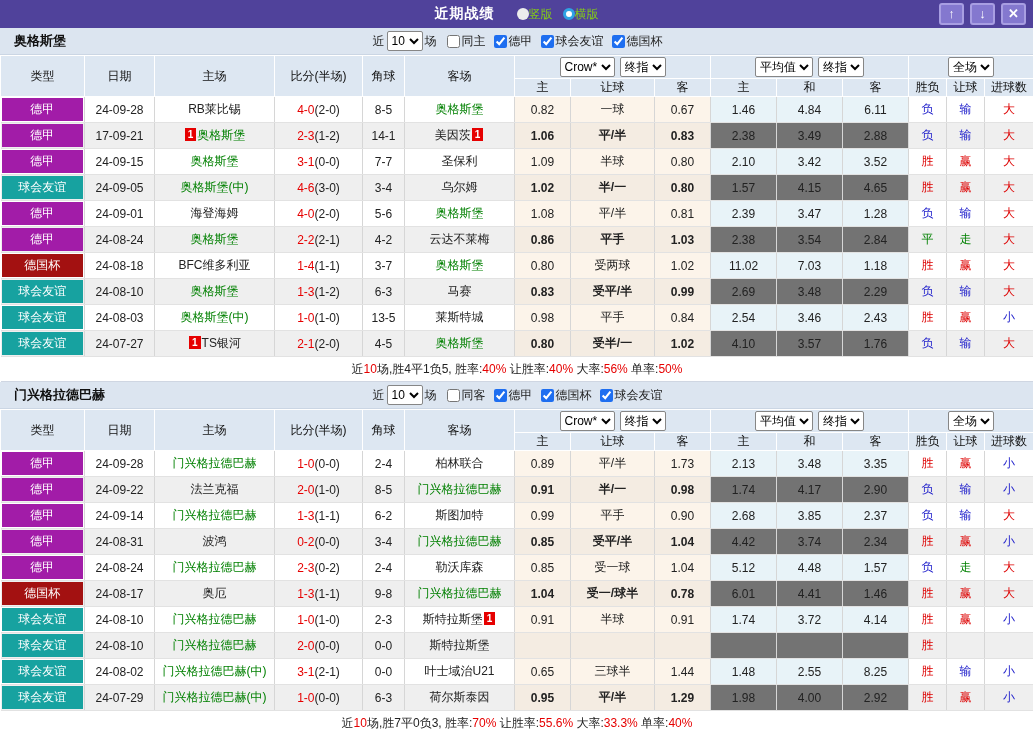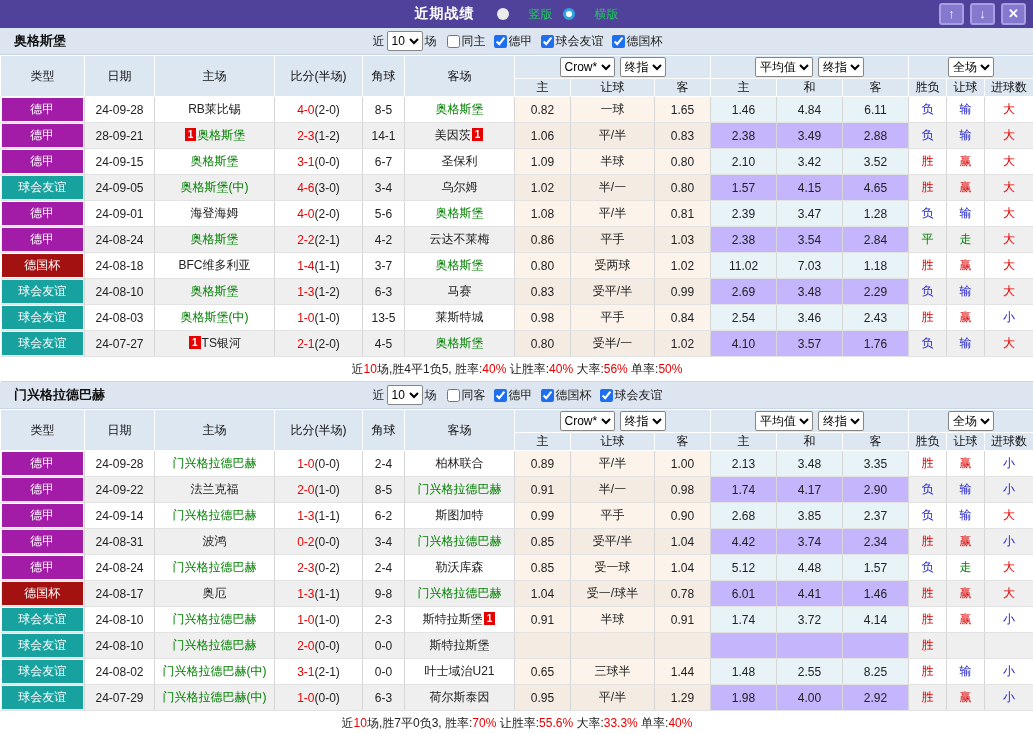--- a/index.html
+++ b/index.html
@@ -7,21 +7,21 @@
   body {
     width:1033px; background:#fff; color:#222;
     font-family:"Liberation Sans", sans-serif; font-size:12px;
   }
   
   .titlebar {
     height:28px; background:#50429b; position:relative;
     display:flex; align-items:center; justify-content:center;
   }
   .title { color:#fff; font-weight:bold; font-size:14px; margin-right:12px; letter-spacing:1px; }
-  .radio-opt { display:inline-flex; align-items:center; gap:20px; color:#22c55e; margin-left:10px; cursor:pointer; }
+  .radio-opt { display:inline-flex; align-items:center; gap:0; color:#84cc16; margin-left:10px; cursor:pointer; }
   .radio-dot { width:12px; height:12px; border-radius:50%; }
   .radio-dot.sel { background:#ececec; }
   .radio-dot.unsel { background:#fff; border:3px solid #2fa3e4; }
   .winbtns { position:absolute; right:7px; top:3px; display:flex; gap:6px; }
   .winbtn {
     width:25px; height:22px; background:#8478cf; border:2px solid #a89ee2; border-radius:3px;
     color:#fff; font-weight:bold; font-size:13px; line-height:16px;
     display:flex; align-items:center; justify-content:center; cursor:pointer; padding:0;
   }
   
@@ -46,23 +46,23 @@
   }
   .hrow1 th { height:23px; }
   .hrow2 th { height:17px; }
   .grp { display:flex; align-items:center; justify-content:center; gap:5px; }
   tbody td {
     height:25px; padding:0 2px; text-align:center; white-space:nowrap; overflow:hidden;
     border-right:1px solid #d6d6d6; border-bottom:1px solid #e2e2e2; background:#fff;
   }
   tbody tr.even td { background:#efefef; }
   tbody td.c-odds { background:#fcf4ea; }
-  tbody tr.even td.c-odds { background:#f4ecE2; }
+  tbody tr.even td.c-odds { background:#f4ecE2;font-weight:bold; }
   tbody td.c-avg { background:#e8f3f8; }
-  tbody tr.even td.c-avg { background:#c4b5fd; }
+  tbody tr.even td.c-avg { background:#737373; }
   tbody td.c-type { padding:1px; }
   .badge { height:23px; display:flex; align-items:center; justify-content:center; color:#fff; }
   .card {
     display:inline-block; background:#e60000; color:#fff; font-size:10px; font-weight:bold;
     line-height:13px; padding:0 3px; margin:0 1px; vertical-align:1px;
   }
   .ft { color:#e60000; }
   .tname.focus { color:#008000; }
   tfoot td {
     height:25px; text-align:center; background:#fff; border-bottom:1px solid #cfd6e2; padding:0;
@@ -176,33 +176,33 @@
             <td class="c-type">
               <div class="badge" style="background: rgb(162, 28, 168);">德甲</div>
             </td>
             <td class="c-date">24-09-28</td>
             <td class="c-team"><span class="tname">RB莱比锡</span></td>
             <td class="c-score"><span class="ft">4-0</span><span>(2-0)</span></td>
             <td class="c-corner">8-5</td>
             <td class="c-team"><span class="tname focus">奥格斯堡</span></td>
             <td class="c-odds">0.82</td>
             <td class="c-odds">一球</td>
-            <td class="c-odds">1.65</td>
+            <td class="c-odds">0.67</td>
             <td class="c-avg">1.46</td>
             <td class="c-avg">4.84</td>
             <td class="c-avg">6.11</td>
             <td class="c-res" style="color: rgb(34, 34, 204);">负</td>
             <td class="c-res" style="color: rgb(34, 34, 204);">输</td>
             <td class="c-res" style="color: rgb(221, 0, 0);">大</td>
           </tr>
           <tr class="even">
             <td class="c-type">
               <div class="badge" style="background: rgb(162, 28, 168);">德甲</div>
             </td>
-            <td class="c-date">28-09-21</td>
+            <td class="c-date">17-09-21</td>
             <td class="c-team"><span class="card">1</span><span class="tname focus">奥格斯堡</span></td>
             <td class="c-score"><span class="ft">2-3</span><span>(1-2)</span></td>
             <td class="c-corner">14-1</td>
             <td class="c-team"><span class="tname">美因茨</span><span class="card">1</span></td>
             <td class="c-odds">1.06</td>
             <td class="c-odds">平/半</td>
             <td class="c-odds">0.83</td>
             <td class="c-avg">2.38</td>
             <td class="c-avg">3.49</td>
             <td class="c-avg">2.88</td>
@@ -210,21 +210,21 @@
             <td class="c-res" style="color: rgb(34, 34, 204);">输</td>
             <td class="c-res" style="color: rgb(221, 0, 0);">大</td>
           </tr>
           <tr class="odd">
             <td class="c-type">
               <div class="badge" style="background: rgb(162, 28, 168);">德甲</div>
             </td>
             <td class="c-date">24-09-15</td>
             <td class="c-team"><span class="tname focus">奥格斯堡</span></td>
             <td class="c-score"><span class="ft">3-1</span><span>(0-0)</span></td>
-            <td class="c-corner">6-7</td>
+            <td class="c-corner">7-7</td>
             <td class="c-team"><span class="tname">圣保利</span></td>
             <td class="c-odds">1.09</td>
             <td class="c-odds">半球</td>
             <td class="c-odds">0.80</td>
             <td class="c-avg">2.10</td>
             <td class="c-avg">3.42</td>
             <td class="c-avg">3.52</td>
             <td class="c-res" style="color: rgb(221, 0, 0);">胜</td>
             <td class="c-res" style="color: rgb(221, 0, 0);">赢</td>
             <td class="c-res" style="color: rgb(221, 0, 0);">大</td>
@@ -453,21 +453,21 @@
             <td class="c-type">
               <div class="badge" style="background: rgb(162, 28, 168);">德甲</div>
             </td>
             <td class="c-date">24-09-28</td>
             <td class="c-team"><span class="tname focus">门兴格拉德巴赫</span></td>
             <td class="c-score"><span class="ft">1-0</span><span>(0-0)</span></td>
             <td class="c-corner">2-4</td>
             <td class="c-team"><span class="tname">柏林联合</span></td>
             <td class="c-odds">0.89</td>
             <td class="c-odds">平/半</td>
-            <td class="c-odds">1.00</td>
+            <td class="c-odds">1.73</td>
             <td class="c-avg">2.13</td>
             <td class="c-avg">3.48</td>
             <td class="c-avg">3.35</td>
             <td class="c-res" style="color: rgb(221, 0, 0);">胜</td>
             <td class="c-res" style="color: rgb(221, 0, 0);">赢</td>
             <td class="c-res" style="color: rgb(34, 34, 204);">小</td>
           </tr>
           <tr class="even">
             <td class="c-type">
               <div class="badge" style="background: rgb(162, 28, 168);">德甲</div>

